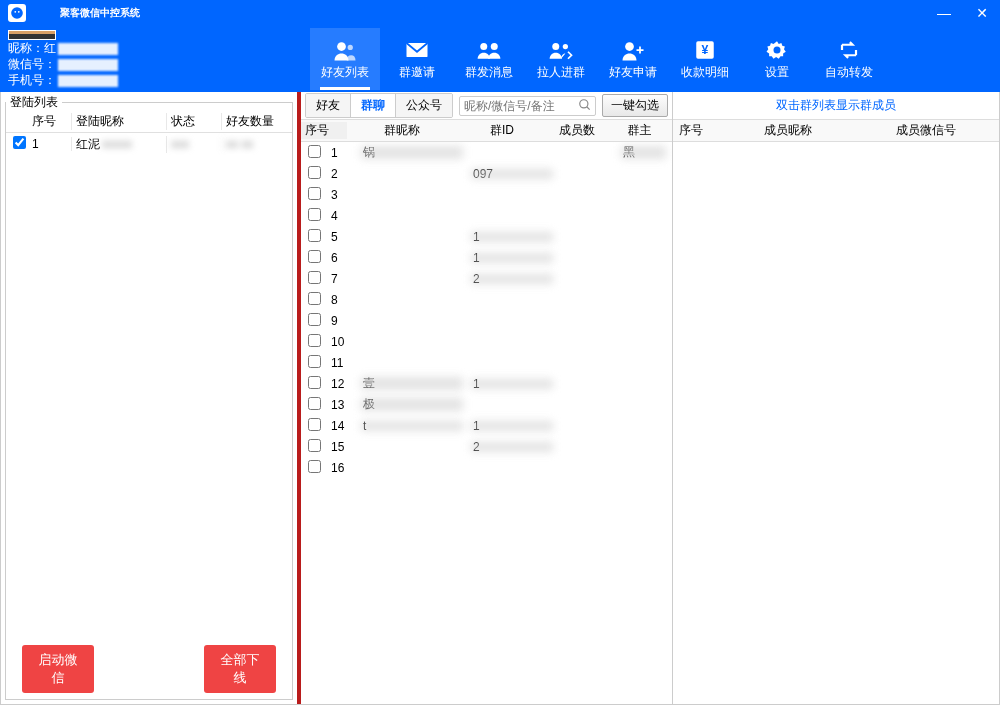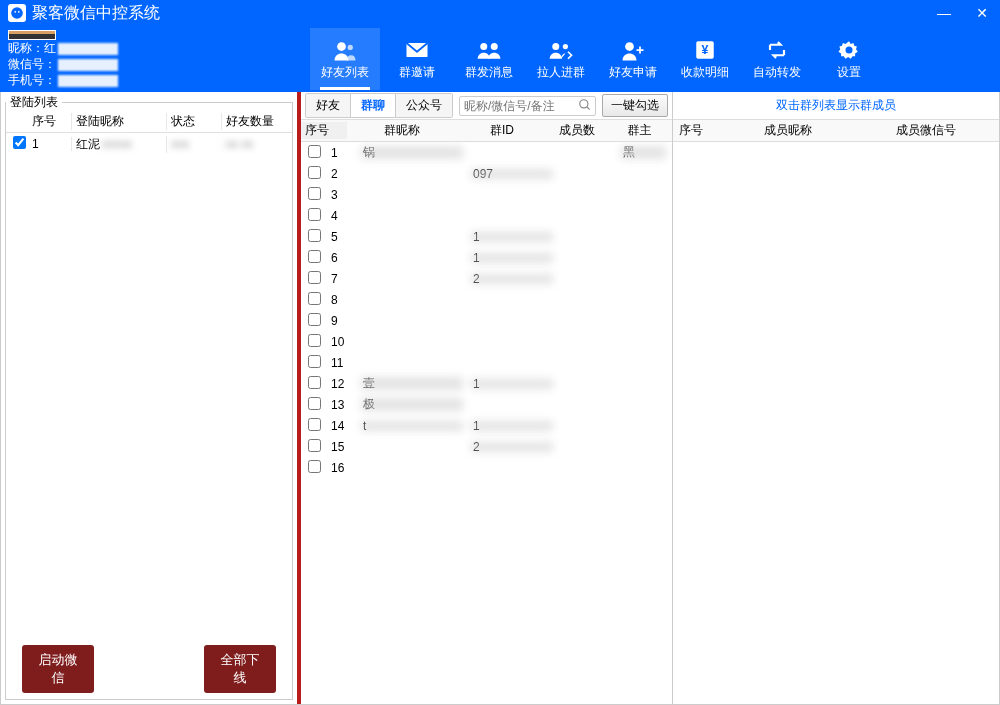--- a/index.html
+++ b/index.html
@@ -1,21 +1,21 @@
 <!DOCTYPE html>
 <html><head>
 <meta charset="utf-8">
 <style>
 * { box-sizing: border-box; margin: 0; padding: 0; }
 body { font-family: "Microsoft YaHei", sans-serif; font-size: 12px; background: #fff; width: 1000px; height: 705px; overflow: hidden; }
 
 .titlebar { background: #0066ff; color: #fff; height: 26px; display: flex; align-items: center; padding: 0 8px; }
 .titlebar .logo { width: 18px; height: 18px; background: #fff; border-radius: 3px; margin-right: 6px; display: inline-flex; align-items: center; justify-content: center; }
 .titlebar .logo svg { width: 14px; height: 14px; }
-.titlebar .title { font-weight: normal; font-size: 16px; }
+.titlebar .title { font-weight: bold; font-size: 10px; margin-left: 28px; }
 .titlebar .winbtns { margin-left: auto; display: flex; gap: 18px; font-size: 14px; }
 .titlebar .winbtn { cursor: pointer; width: 20px; text-align: center; }
 
 .header { background: #0066ff; color: #fff; height: 66px; display: flex; }
 .userinfo { display: flex; align-items: flex-start; padding: 4px 8px; width: 300px; flex-direction: column; }
 .avatar { width: 48px; height: 48px; background: linear-gradient(#d9a066 0%, #d9a066 40%, #333 40%, #333 100%); border: 1px solid #fff; margin-right: 8px; }
 .userfields { font-size: 12px; line-height: 16px; }
 .userfields .val { display: inline-block; background: rgba(255,255,255,0.9); height: 12px; width: 60px; margin-left: 2px; vertical-align: middle; filter: blur(1px); }
 
 .toolbar { display: flex; flex: 1; align-items: center; justify-content: flex-start; gap: 2px; padding-left: 10px; }
@@ -34,21 +34,21 @@
 .left .thead { background: #fff; border-bottom: 1px solid #e0e0e0; }
 .left .thead div, .left .row div { border-right: 1px solid #e8e8e8; padding-left: 4px; }
 .left .c-chk { width: 22px; text-align: center; border: none !important; }
 .left .c-idx { width: 44px; }
 .left .c-nick { width: 95px; }
 .left .c-state { width: 55px; }
 .left .c-cnt { flex: 1; border-right: none !important; }
 .left .row .c-nick, .left .row .c-state, .left .row .c-cnt { position: relative; }
 .blur { filter: blur(3px); color: #999; }
 .left .btns { position: absolute; bottom: 6px; left: 6px; right: 6px; display: flex; gap: 110px; padding: 0 10px; }
-.gbtn { background: #7f1d1d; color: #fff; border: none; border-radius: 3px; padding: 6px 16px; font-size: 13px; cursor: pointer; }
+.gbtn { background: #ef4444; color: #fff; border: none; border-radius: 3px; padding: 6px 16px; font-size: 13px; cursor: pointer; }
 
 .mid { flex: 1; border-right: 1px solid #ccc; display: flex; flex-direction: column; }
 .midbar { display: flex; align-items: center; height: 28px; border-bottom: 1px solid #ddd; padding: 13px 4px; gap: 0; }
 .tabs2 { display: flex; border: 1px solid #ccc; border-radius: 2px; overflow: hidden; }
 .tab2 { padding: 3px 10px; font-size: 12px; cursor: pointer; background: #f5f5f5; border-right: 1px solid #ccc; }
 .tab2:last-child { border-right: none; }
 .tab2.active { background: #fff; color: #0066ff; font-weight: bold; }
 .search { flex: 1; margin: 0 6px; position: relative; }
 .search input { width: 100%; height: 20px; border: 1px solid #ccc; border-radius: 2px; padding: 0 22px 0 4px; font-size: 12px; color: #999; }
 .search .sicon { position: absolute; right: 4px; top: 2px; color: #888; }
@@ -162,35 +162,35 @@
         <div class="ico">
           <svg width="28" height="24" viewBox="0 0 32 24" fill="#fff">
             <rect x="6" y="2" width="20" height="20" rx="2"></rect>
             <text x="16" y="17" text-anchor="middle" fill="#0066ff" font-size="14" font-weight="bold">¥</text>
           </svg>
         </div>
         <div class="lbl">收款明细</div>
       </div>
       <div class="tool">
         <div class="ico">
-          <svg width="28" height="24" viewBox="0 0 32 24" fill="none" stroke="#fff" stroke-width="2.5">
-            <path d="M8 6h12l-3-3M8 6v6M24 18H12l3 3M24 18v-6"></path>
-          </svg>
-        </div>
-        <div class="lbl">自动转发</div>
-      </div>
-      <div class="tool">
-        <div class="ico">
           <svg width="28" height="24" viewBox="0 0 32 24" fill="#fff">
             <circle cx="16" cy="12" r="3" fill="#0066ff"></circle>
             <path d="M16 2l2 3 3-1 1 3 3 1-1 3 2 3-3 2 0 3-3 0-2 3-3-2-3 2-2-3-3 0 0-3-3-2 2-3-1-3 3-1 1-3 3 1z"></path>
             <circle cx="16" cy="12" r="4" fill="#0066ff"></circle>
           </svg>
         </div>
         <div class="lbl">设置</div>
+      </div>
+      <div class="tool">
+        <div class="ico">
+          <svg width="28" height="24" viewBox="0 0 32 24" fill="none" stroke="#fff" stroke-width="2.5">
+            <path d="M8 6h12l-3-3M8 6v6M24 18H12l3 3M24 18v-6"></path>
+          </svg>
+        </div>
+        <div class="lbl">自动转发</div>
       </div>
     </div>
 </div>
 
 <div class="body">
   <div class="left">
     <fieldset>
       <legend>登陆列表</legend>
       <div class="thead">
         <div class="c-chk"></div>

